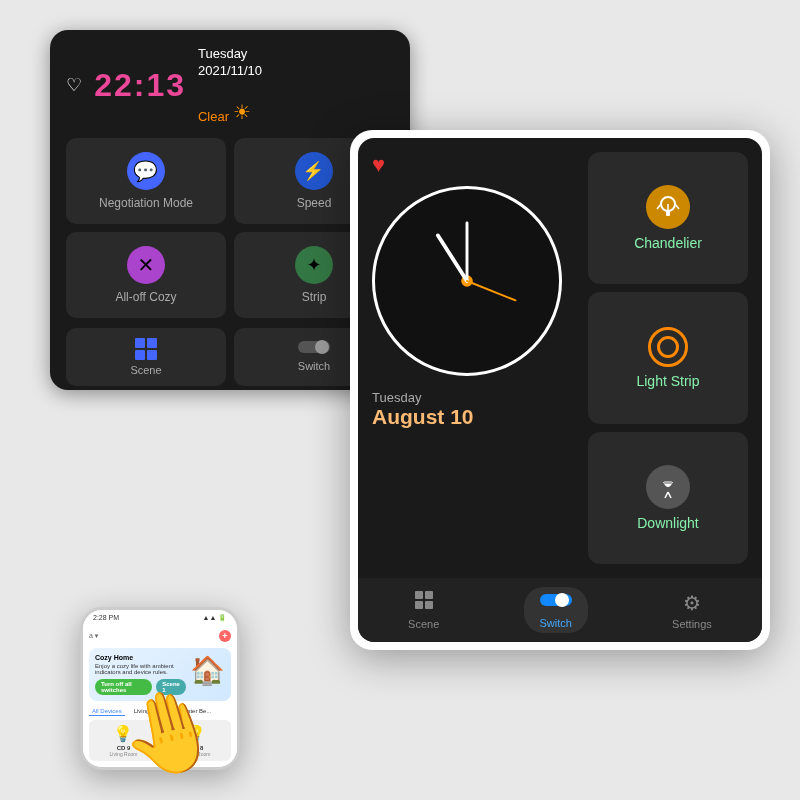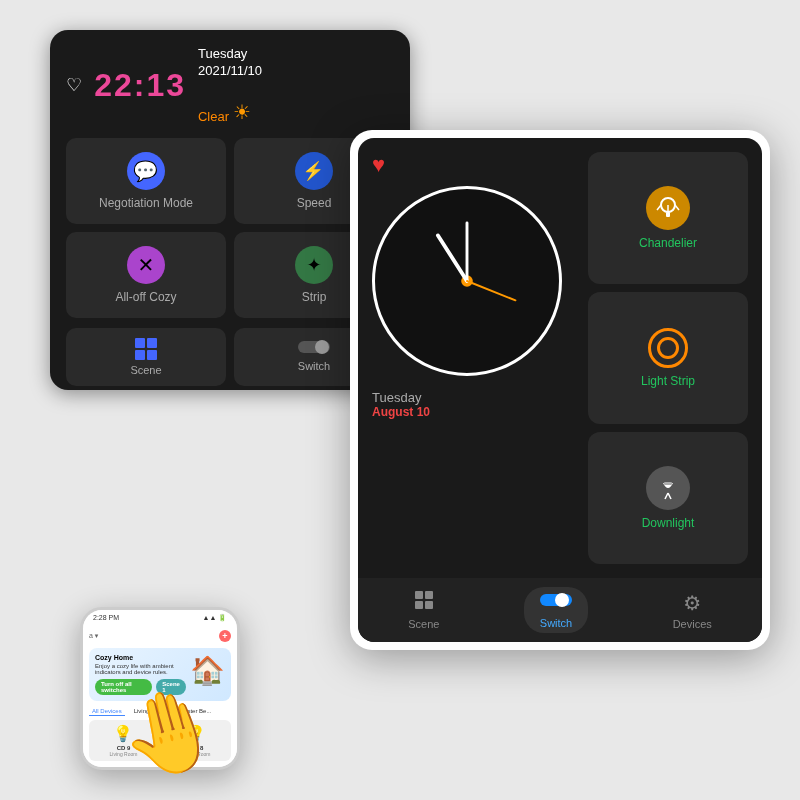--- a/index.html
+++ b/index.html
@@ -144,21 +144,21 @@
       margin-bottom: 12px;
     }
 
     
     .clock-face svg {
       width: 100%;
       height: 100%;
     }
 
     .clock-date { color: #aaa; font-size: 13px; margin-top: 2px; }
-    .clock-date-bold { color: #ef4444; font-size: 12px; font-weight: bold; }
+    .clock-date-bold { color: #fdba74; font-size: 21px; font-weight: bold; }
 
     
     .right-panel {
       width: 160px;
       display: flex;
       flex-direction: column;
       gap: 8px;
     }
 
     .device-btn {
@@ -180,22 +180,22 @@
       display: flex;
       align-items: center;
       justify-content: center;
       font-size: 22px;
     }
 
     .icon-orange { background: #cc8800; }
     .icon-gray { background: #555; }
 
     .device-btn .btn-text {
-      color: #22c55e;
-      font-size: 12px;
+      color: #86efac;
+      font-size: 14px;
     }
 
     
     .bottom-nav {
       background: #222;
       border-radius: 0 0 16px 16px;
       padding: 8px 0;
       display: flex;
       justify-content: space-around;
       align-items: center;
@@ -480,21 +480,21 @@
             <rect x="0" y="3" width="32" height="12" rx="6" fill="#1188ff"></rect>
             <circle cx="22" cy="9" r="7" fill="white"></circle>
           </svg>
         </span>
         <span class="nav-label">Switch</span>
       </div>
 
 
       <div class="nav-item">
         <span class="nav-icon">⚙</span>
-        <span class="nav-label">Devices</span>
+        <span class="nav-label">Settings</span>
       </div>
     </div>
   </div>
 </div>
 
 <div class="phone-container">
   <div class="phone-wrap">
     <div class="phone-status-bar">
       <span>2:28 PM</span>
       <span>▲▲ 🔋</span>

